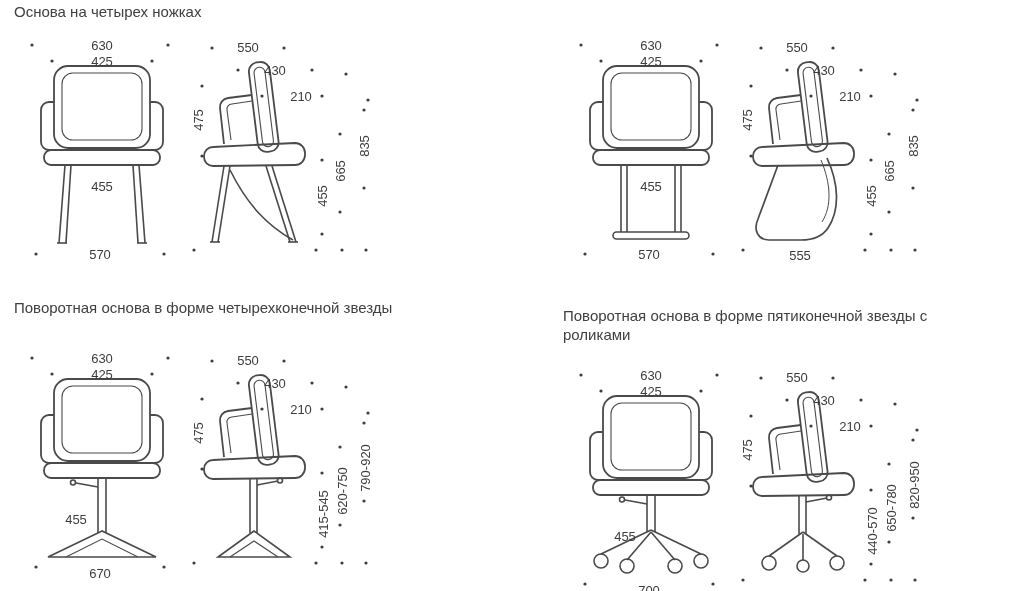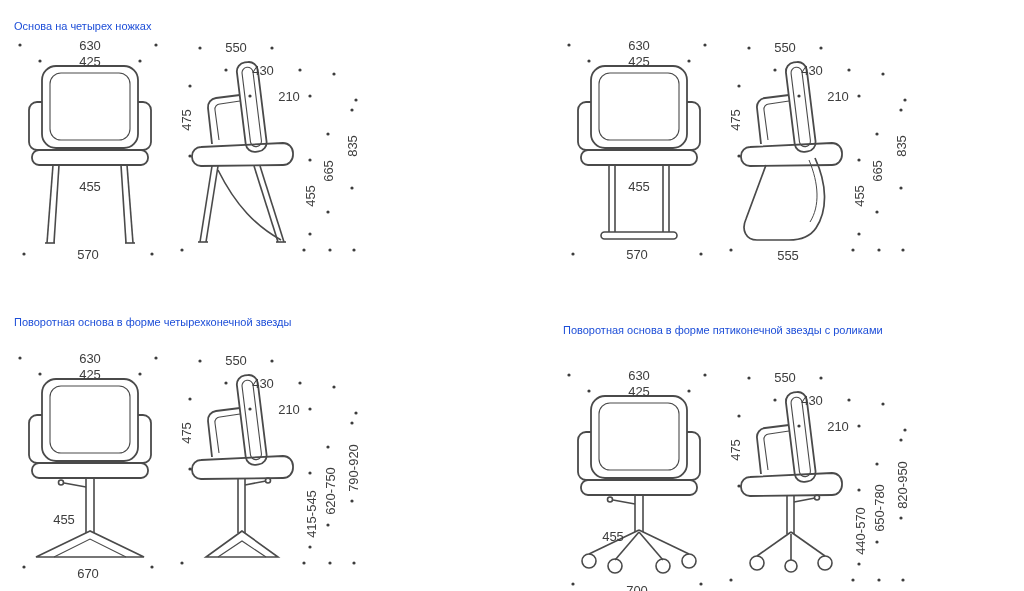--- a/index.html
+++ b/index.html
@@ -6,25 +6,25 @@
   html,body { width:1024px; height:591px; }
   body {
     background:#ffffff;
     font-family:"Liberation Sans", sans-serif;
     position:relative;
     overflow:hidden;
     color:#2f2f2f;
   }
   .quadrant { position:absolute; }
   .q-title {
-    position:absolute; left:14px; top:20px;
-    font-size:11px; line-height:1.25; color:#1d4ed8; font-weight:400;
+    position:absolute; left:14px; top:3px;
+    font-size:15px; line-height:1.25; color:#404040; font-weight:400;
   }
   .q-title.wrap { max-width:425px;margin-top:8px; }
-  .drawing { position:absolute; left:4px; width:512px; height:278px; }
+  .drawing { position:absolute; left:16px; width:512px; height:278px; }
   svg.draw { position:absolute; left:0; top:0; }
   .dim {
     position:absolute; font-size:13px; color:#3d3d3d; white-space:nowrap;
     transform:translate(-50%,-50%);
   }
   .dim.v { transform:translate(-50%,-50%) rotate(-90deg); }
 </style>
 </head>
 <body>
 

